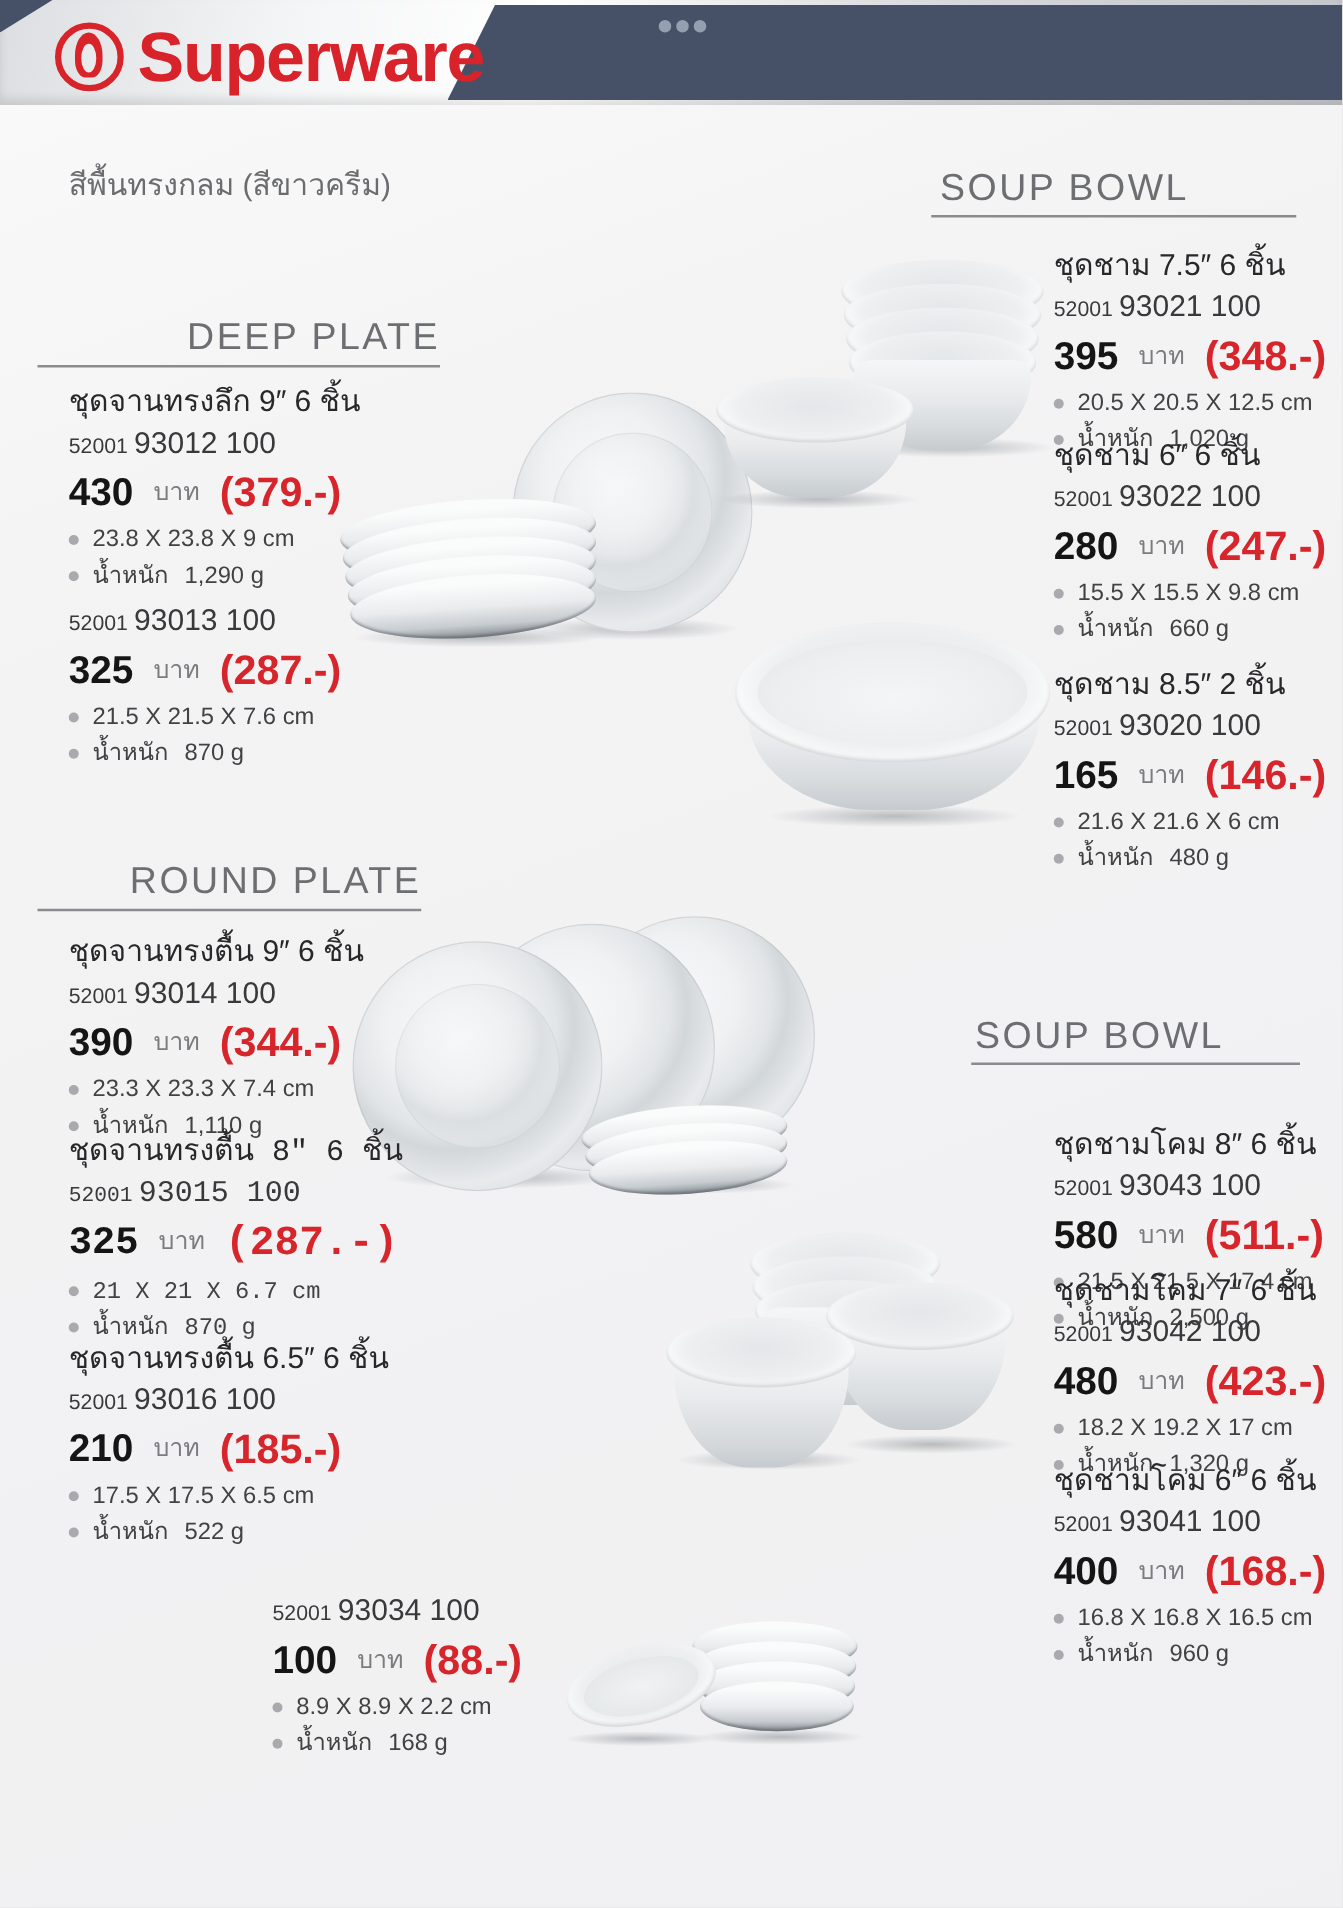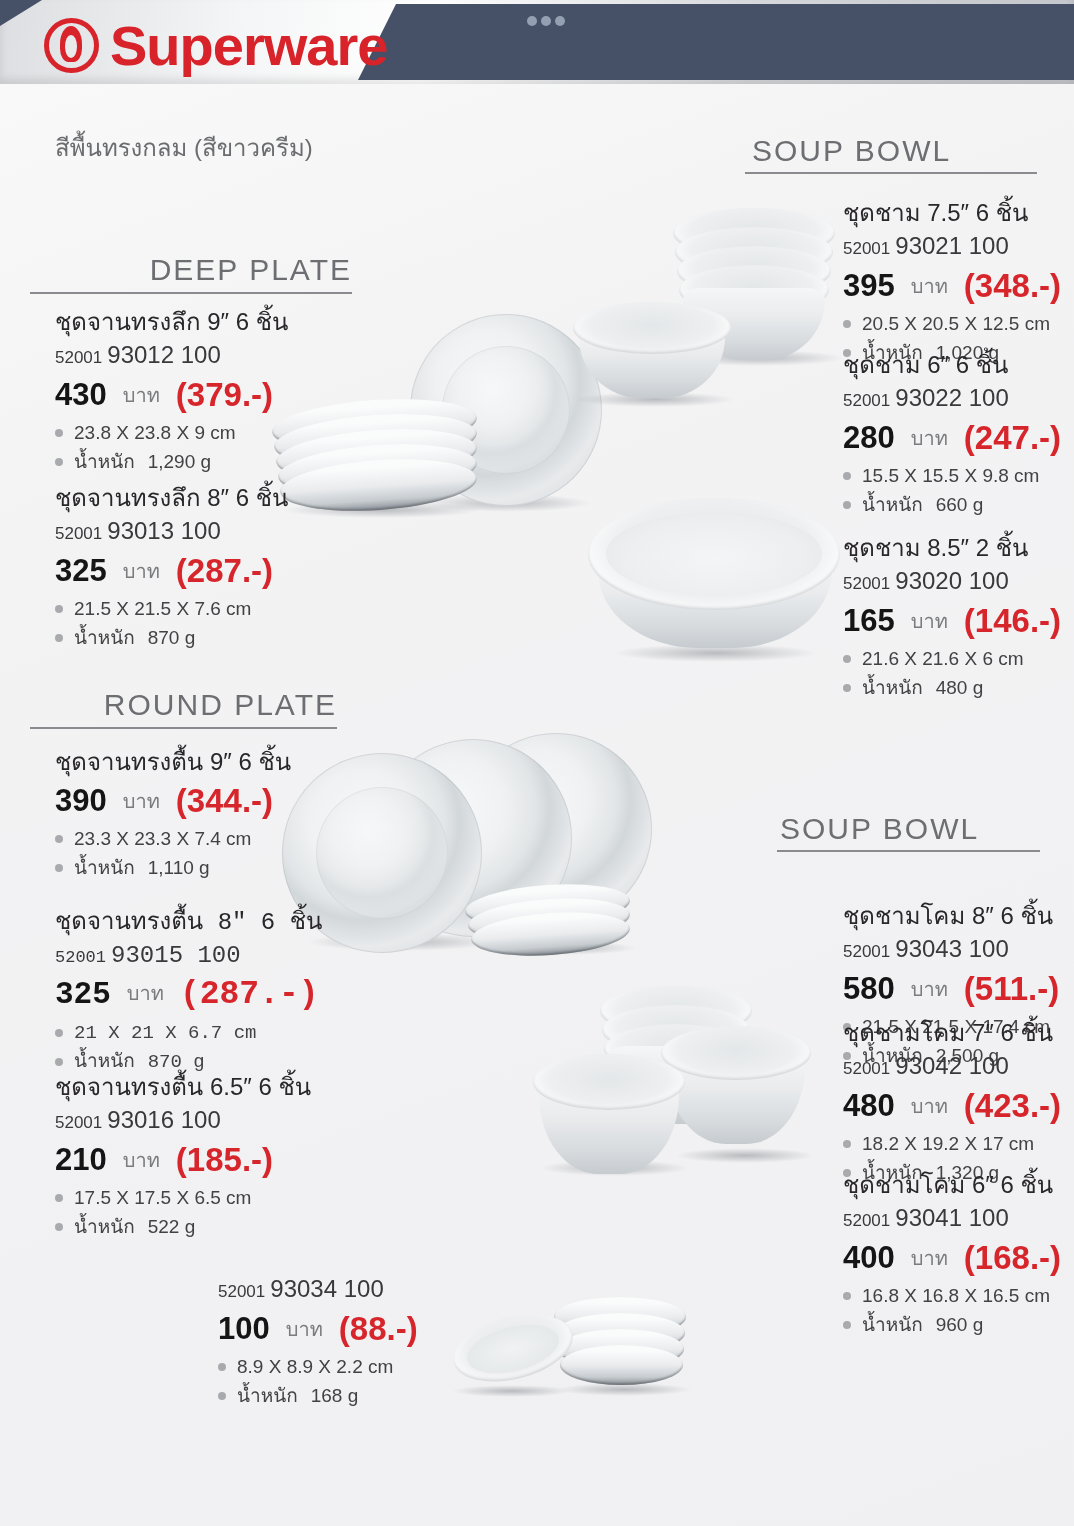--- a/index.html
+++ b/index.html
@@ -169,40 +169,40 @@
         <span>23.8 X 23.8 X 9 cm</span>
       </div>
     <div class="p-spec">
         <span class="dot"></span>
         <span class="wl">น้ำหนัก</span>
         <span>1,290 g</span>
       </div>
   </div>
 
   <div class="product" style="left:55px;top:481px;">
-    <div class="p-name">ชุดจานทรงลึก 8″  6 ชิ้น</div>
     <div class="p-code"><span class="prefix">52001</span><span>93013 100</span></div>
     <div class="p-price">
         <span class="val">325</span>
         <span class="cur">บาท</span>
         <span class="disc">(287.-)</span>
       </div>
     <div class="p-spec">
         <span class="dot"></span>
         <span>21.5 X 21.5 X 7.6 cm</span>
       </div>
     <div class="p-spec">
         <span class="dot"></span>
         <span class="wl">น้ำหนัก</span>
         <span>870 g</span>
       </div>
   </div>
 
   <div class="product" style="left:55px;top:745px;">
     <div class="p-name">ชุดจานทรงตื้น 9″  6 ชิ้น</div>
+    <div class="p-code"><span class="prefix">52001</span><span>93014 100</span></div>
     <div class="p-price">
         <span class="val">390</span>
         <span class="cur">บาท</span>
         <span class="disc">(344.-)</span>
       </div>
     <div class="p-spec">
         <span class="dot"></span>
         <span>23.3 X 23.3 X 7.4 cm</span>
       </div>
     <div class="p-spec">

